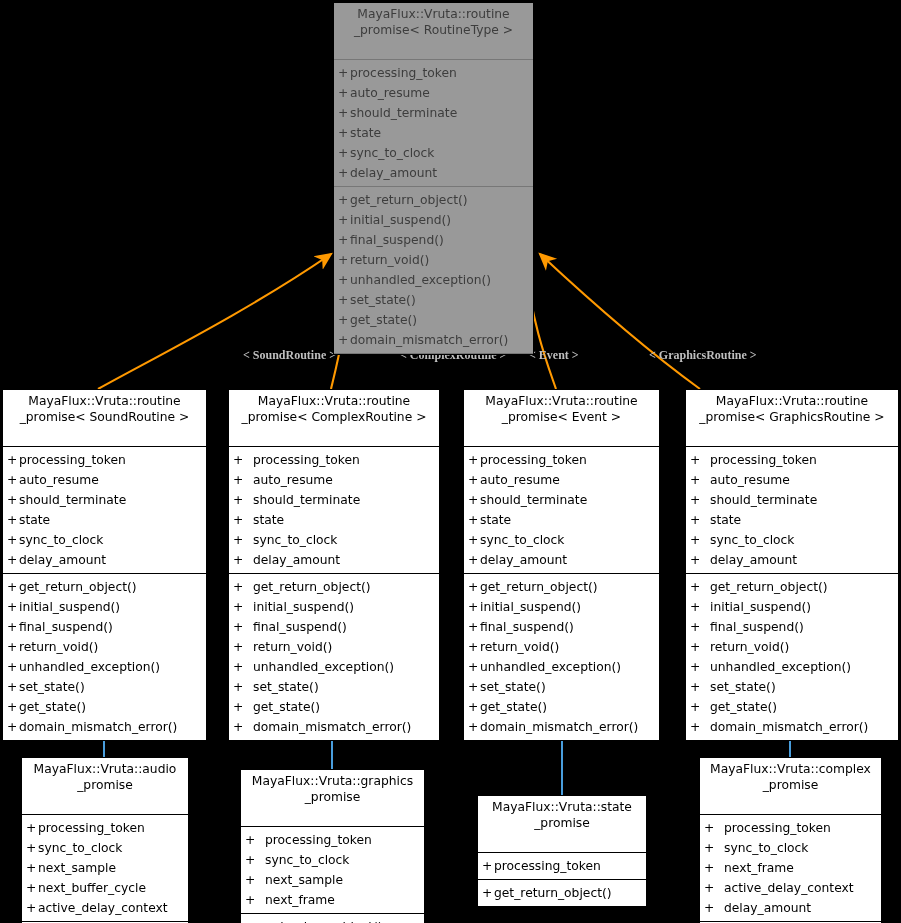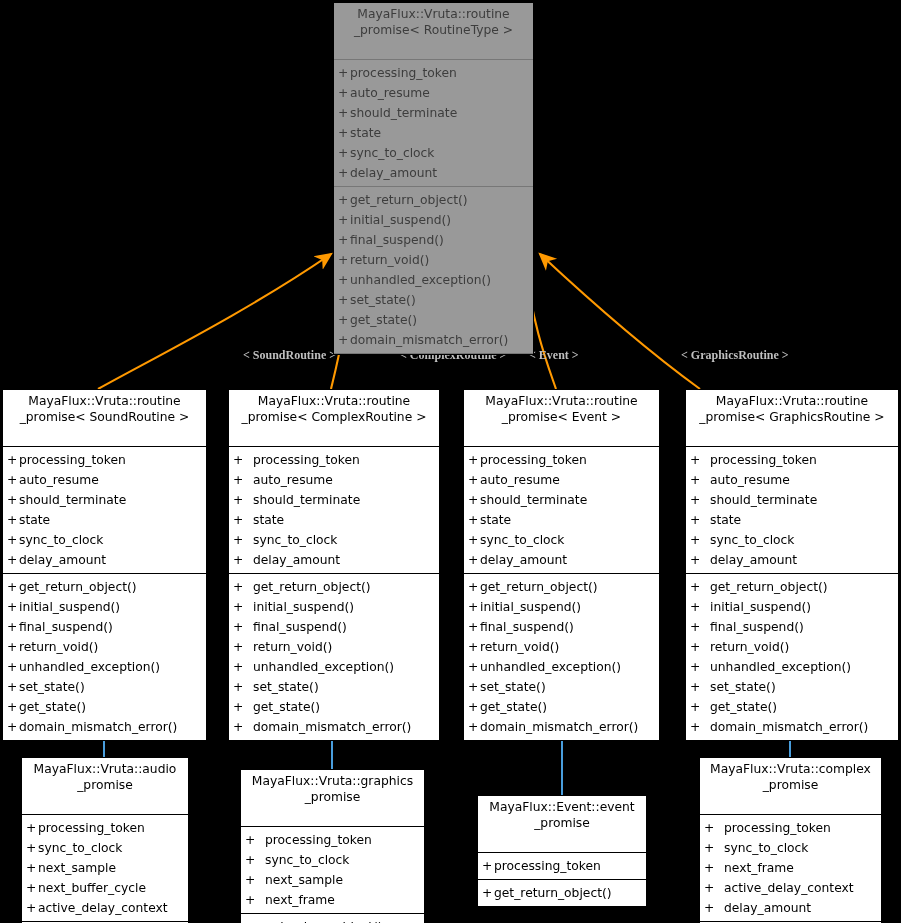--- a/index.html
+++ b/index.html
@@ -124,21 +124,21 @@
       <path d="M104,758 L104,719" marker-end="url(#blueTri)"></path>
       <path d="M332,770 L332,719" marker-end="url(#blueTri)"></path>
       <path d="M562,796 L562,719" marker-end="url(#blueTri)"></path>
       <path d="M790,758 L790,719" marker-end="url(#blueTri)"></path>
     </g>
   </svg>
 
   <div class="edge-label" style="left:243px; top:348px;">&lt; SoundRoutine &gt;</div>
   <div class="edge-label" style="left:400px; top:348px;">&lt; ComplexRoutine &gt;</div>
   <div class="edge-label" style="left:529px; top:348px;">&lt; Event &gt;</div>
-  <div class="edge-label" style="left:681px; top:348px;">&lt; GraphicsRoutine &gt;</div>
+  <div class="edge-label" style="left:649px; top:348px;">&lt; GraphicsRoutine &gt;</div>
 
   <div class="umlbox root" id="box-root" style="left:333px; top:2px; width:201px;">
     <div class="title">MayaFlux::Vruta::routine
 _promise&lt; RoutineType &gt;</div>
     <div class="section">
         <div class="member">
           <span class="vis">+</span>
           <span class="nm">processing_token</span>
         </div>
         <div class="member">
@@ -514,21 +514,21 @@
       </div>
     <div class="section">
         <div class="member">
           <span class="vis">+</span>
           <span class="nm">get_return_object()</span>
         </div>
       </div>
   </div>
 
   <div class="umlbox" id="box-event-promise" style="left:477px; top:795px; width:170px;">
-    <div class="title">MayaFlux::Event::event
+    <div class="title">MayaFlux::Vruta::state
 _promise</div>
     <div class="section">
         <div class="member">
           <span class="vis">+</span>
           <span class="nm">processing_token</span>
         </div>
       </div>
     <div class="section">
         <div class="member">
           <span class="vis">+</span>

